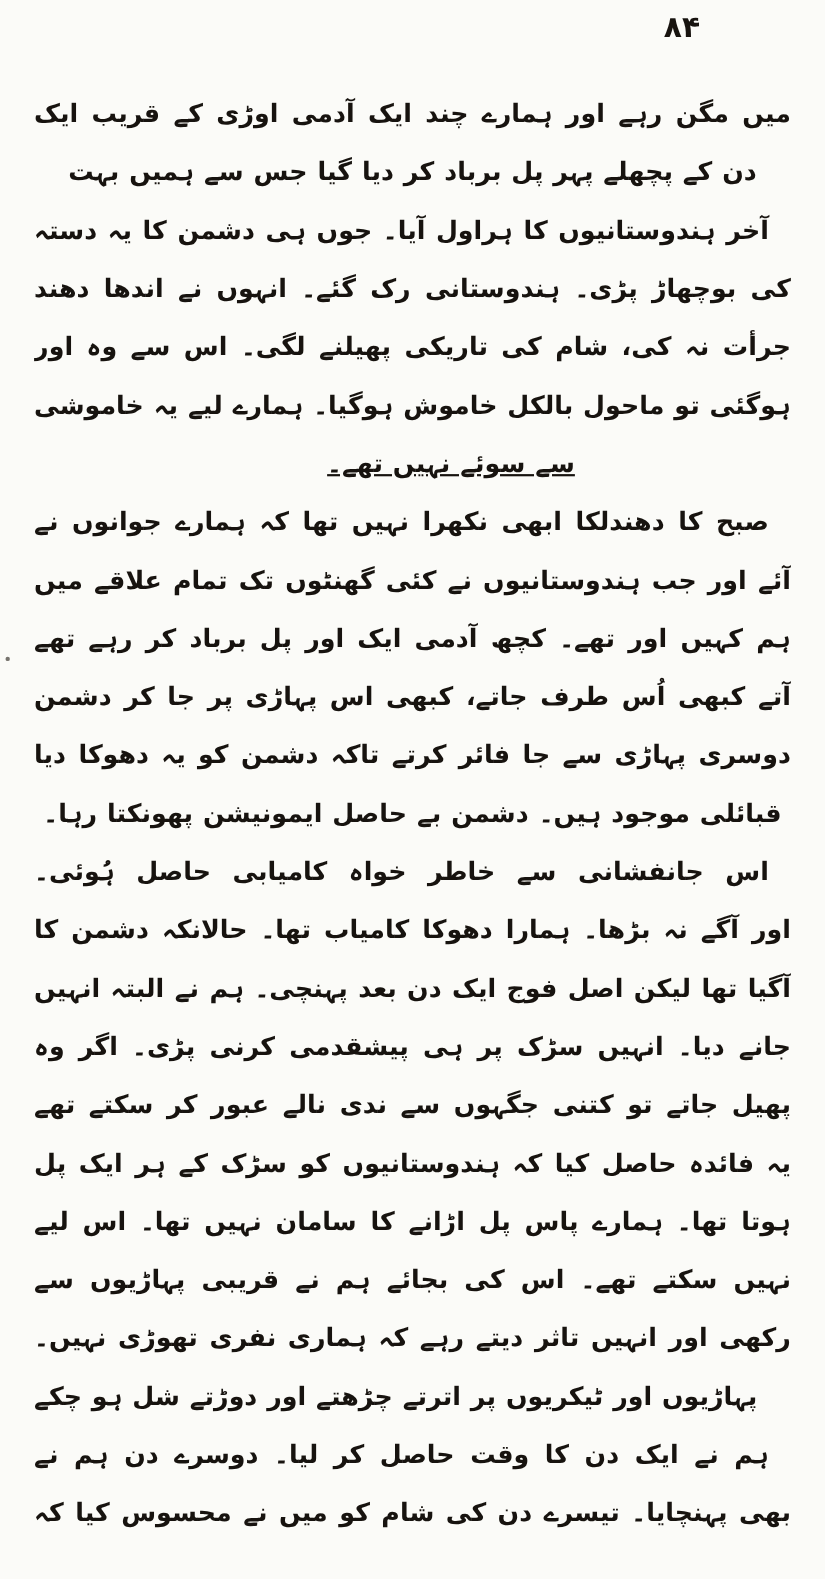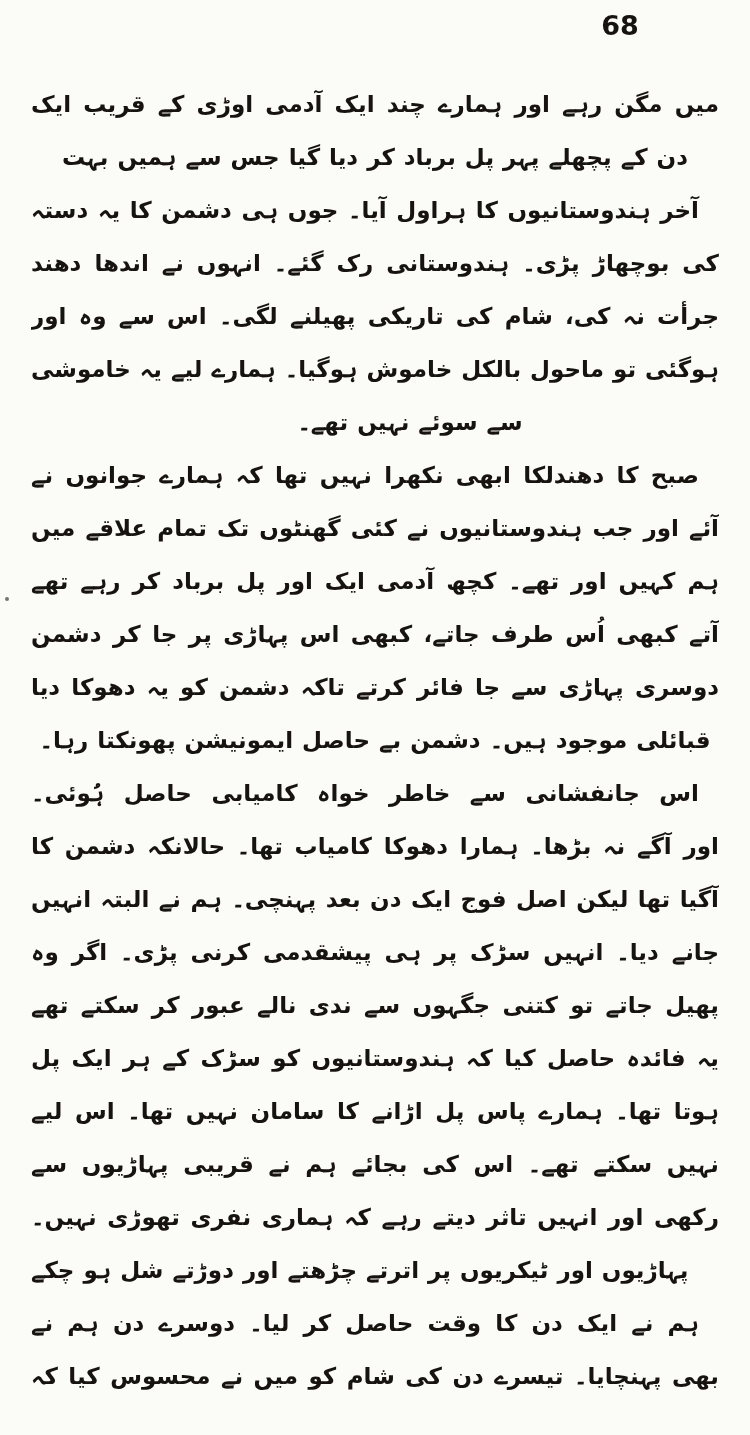--- a/index.html
+++ b/index.html
@@ -51,39 +51,40 @@
   }
   .line.center-last {
     text-align: center;
     text-align-last: center;
   }
   .line.short-center {
     text-align: left;
     text-align-last: center;
     margin-left: 160px;
     margin-right: 90px;
+    text-decoration: underline;
   }
   .line.left-last {
     text-align: left;
     text-align-last: left;
   }
   .speck {
     position: absolute;
     border-radius: 50%;
     background: #4a453f;
     opacity: 0.75;
   }
   .speck.s1 { left: 5px; top: 597px; width: 4px; height: 4px; }
 </style>
 </head>
 <body>
 
 <div class="page">
 
-  <div class="page-number">68</div>
+  <div class="page-number">۸۴</div>
 
   <div class="text-block">
 
     <div class="para">
       <div class="line">میں مگن رہے اور ہمارے چند ایک آدمی اوڑی کے قریب ایک پل برباد کرنے میں لگے رہے</div>
       <div class="line center-last">دن کے پچھلے پہر پل برباد کر دیا گیا جس سے ہمیں بہت اطمینان ہُوا۔</div>
     </div>
 
     <div class="para">
       <div class="line first">آخر ہندوستانیوں کا ہراول آیا۔ جوں ہی دشمن کا یہ دستہ پُل کے قریب پہنچا، اس پر گولیوں</div>

